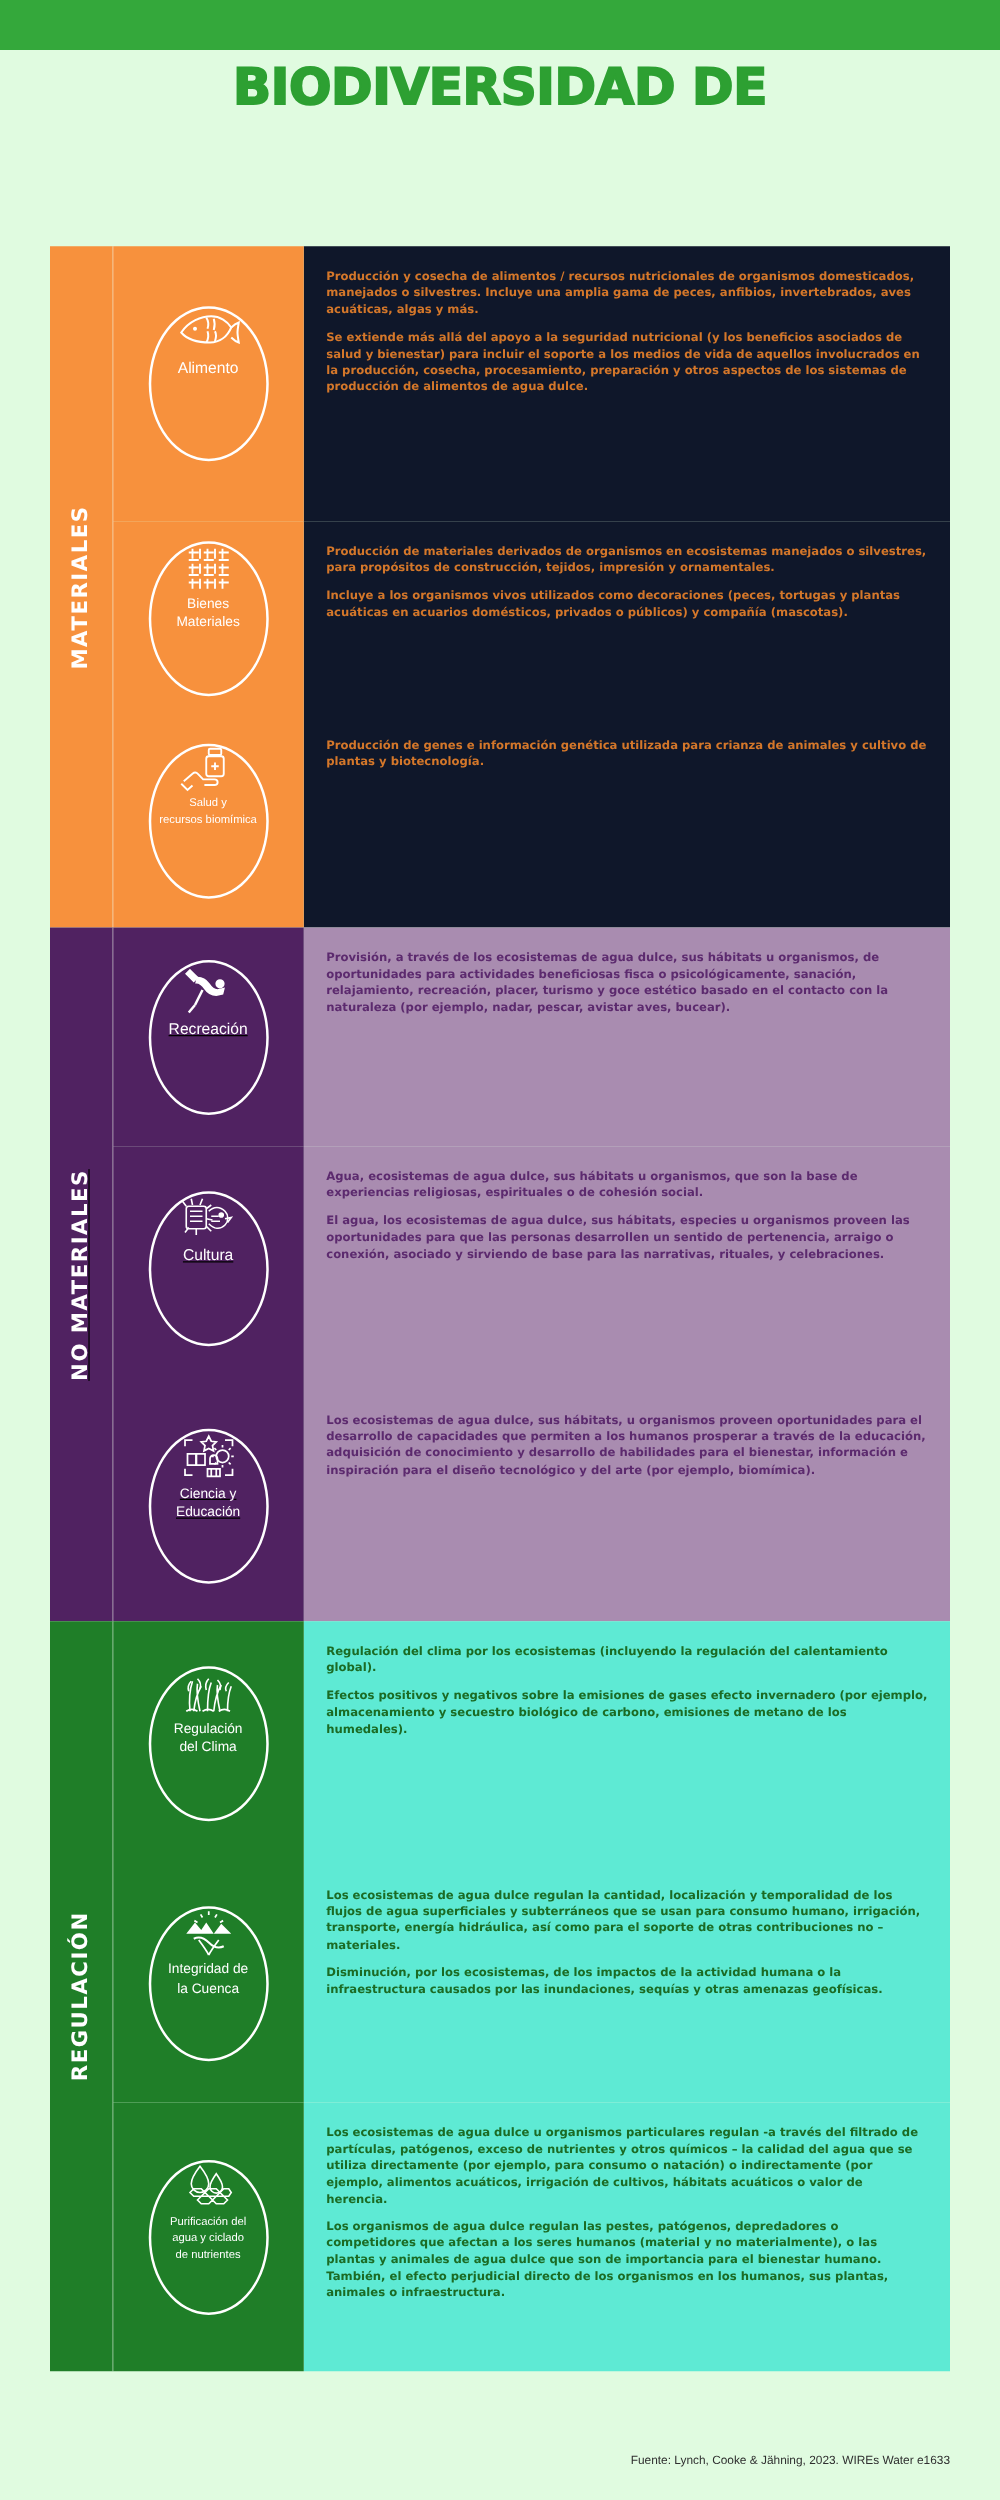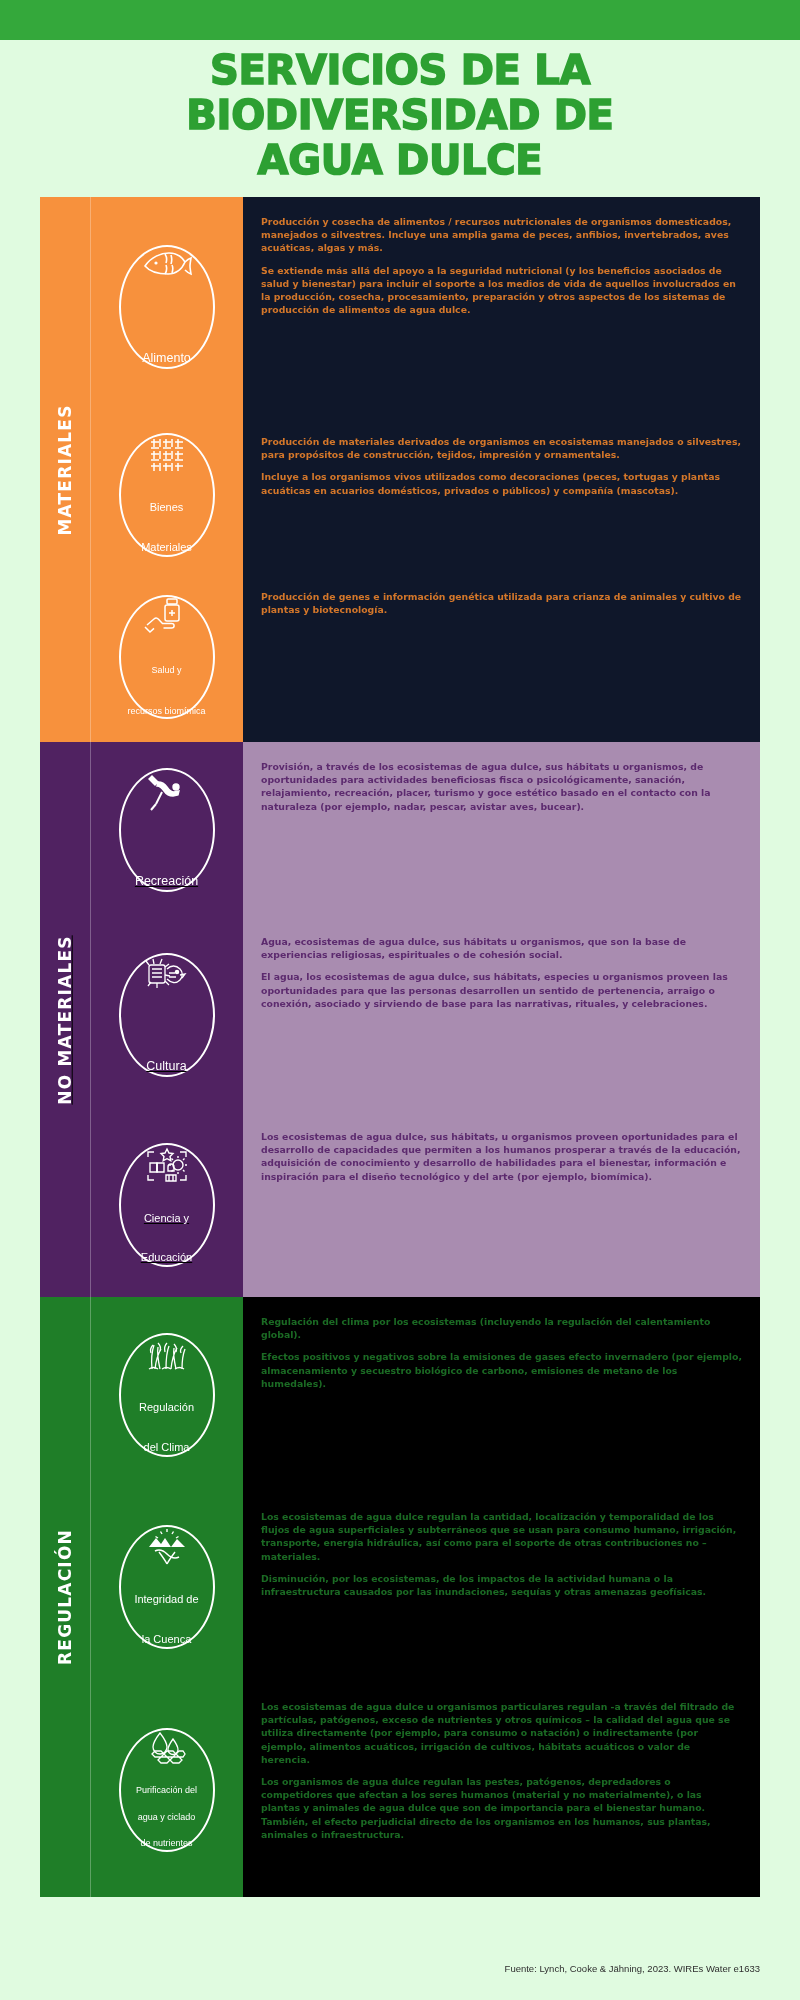--- a/index.html
+++ b/index.html
@@ -47,21 +47,21 @@
   .icon-cell {
     width: 153px; flex: 0 0 153px;
     display: flex; flex-direction: column; align-items: center; justify-content: center;
     position: relative;
     padding: 6px 0;
   }
   .oval {
     width: 96px; height: 124px;
     border: 2.5px solid #ffffff;
     border-radius: 50% / 50%;
-    display: flex; flex-direction: column; align-items: center; justify-content: space-between;
+    display: flex; flex-direction: column; align-items: center; justify-content: flex-start;
     gap: 2px;
     position: relative;
   }
   .oval svg { display:block; }
   .oval .cap {
     color:#fff; text-align:center; line-height: 1.25;
     font-family: "Liberation Sans", sans-serif;
   }
   .cap.big { font-size: 12.5px; }
   .cap.mid { font-size: 11px; }
@@ -88,40 +88,38 @@
   .s-mat .text-cell { background:#0f172a; }
   .s-mat .text-cell p { color:#d4772a; }
 
   
   .s-nomat .cat-label, .s-nomat .icon-cell { background:#502261;text-decoration:underline; }
   .s-nomat .text-cell { background:#a98cb0; }
   .s-nomat .text-cell p { color:#5c2a6e; }
 
   
   .s-reg .cat-label, .s-reg .icon-cell { background:#1f7e28; }
-  .s-reg .text-cell { background:#000000; }
+  .s-reg .text-cell { background:#5eead4; }
   .s-reg .text-cell p { color:#1b6b24; }
 
   .source {
     position: absolute; right: 40px; top: 1939px;
     font-family: "Liberation Sans", sans-serif;
     font-size: 9.5px; color: #2f2f2f; margin-top: 24px;
   }
 </style>
 </head>
 <body>
 
 <div id="page">
 
   <div class="top-bar"></div>
 
   <div class="title">
-    <span class="line">SERVICIOS DE LA</span>
     <span class="line">BIODIVERSIDAD DE</span>
-    <span class="line">AGUA DULCE</span>
   </div>
 
   <div class="board">
 
     <div class="section s-mat">
       <div class="cat-label">
         <span>MATERIALES</span>
       </div>
       <div class="rows">
 

